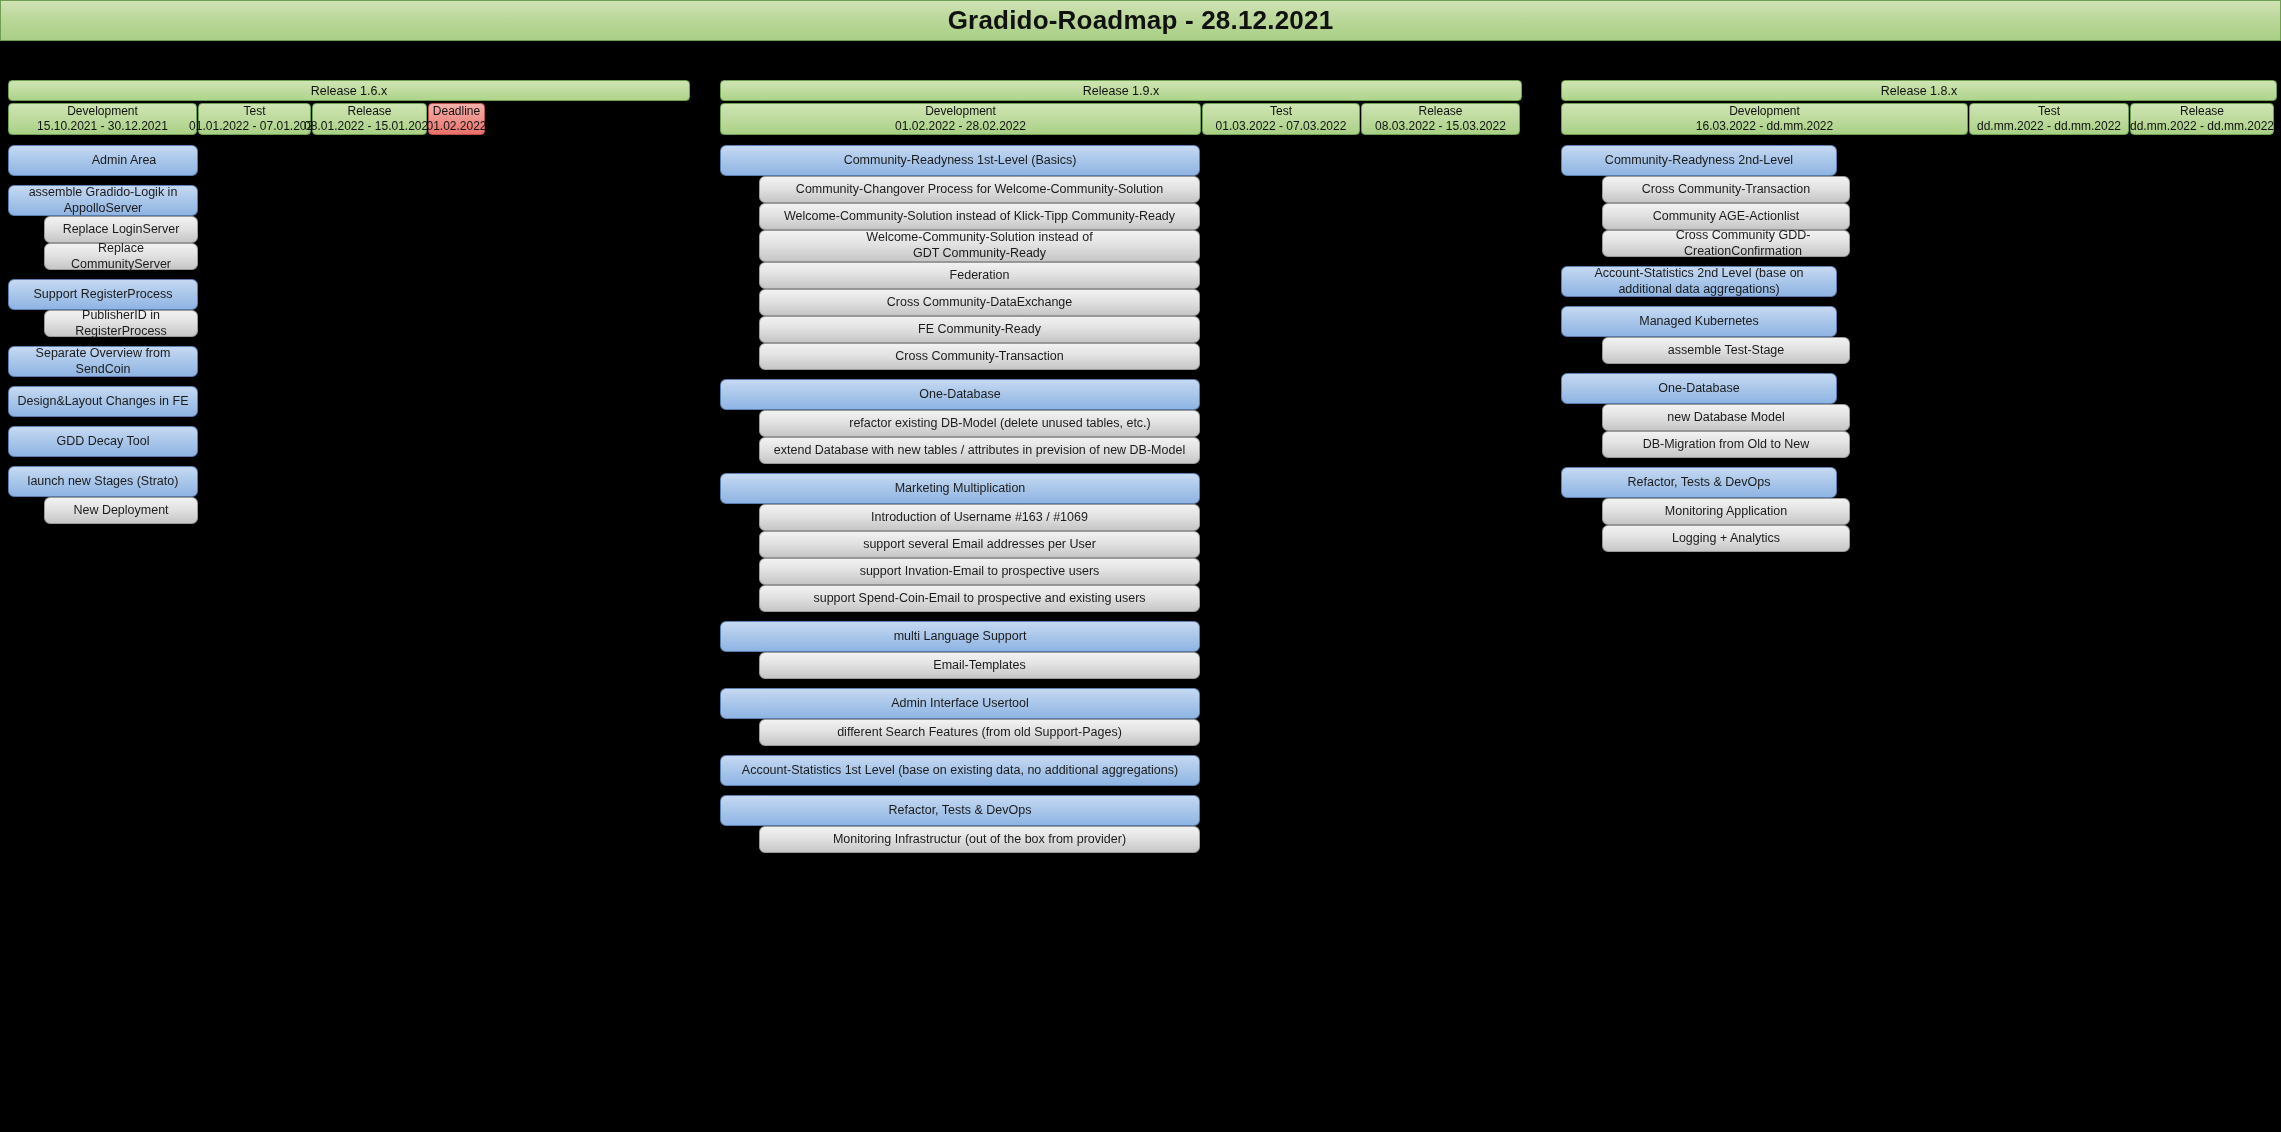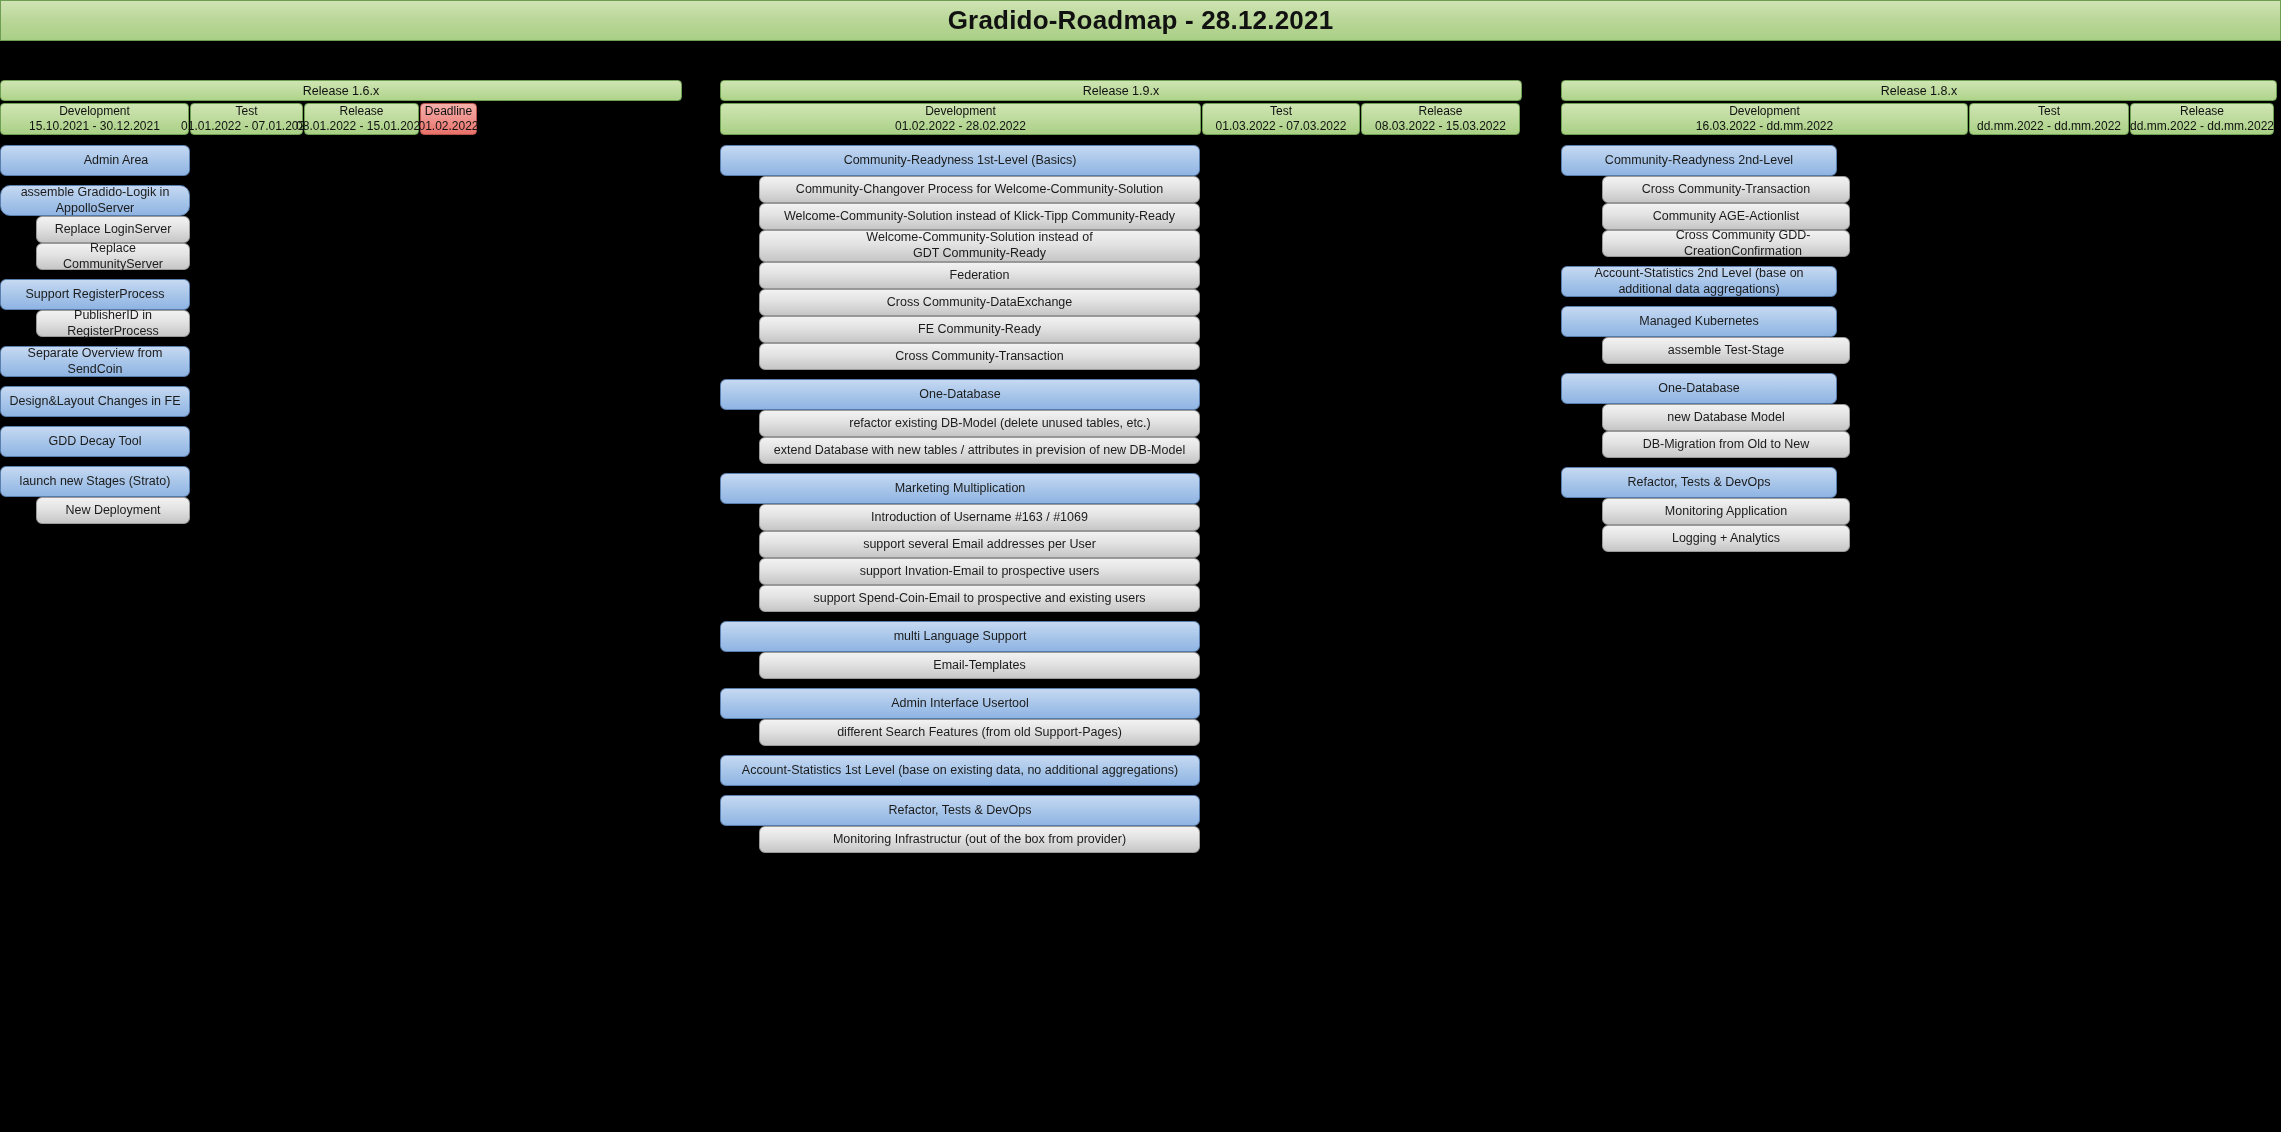--- a/index.html
+++ b/index.html
@@ -16,21 +16,21 @@
     background: linear-gradient(to bottom, #cfe3b4 0%, #bbd89a 45%, #a9cf86 100%);
     border:1px solid #6e9e51;
     display:flex; align-items:center; justify-content:center;
   }
   .title-bar .title-text{
     font-size:26px; font-weight:bold; color:#111; letter-spacing:.2px;
   }
 
   
   .column{ position:absolute; top:80px; }
-  #col-0{ left:0px;    width:682px; }
+  #col-0{ left:8px;    width:682px; }
   #col-1{ left:720px;  width:802px; }
   #col-2{ left:1561px; width:716px; }
 
   
   .release-header{
     height:21px; width:100%;
     background: linear-gradient(to bottom,#cfe5b3 0%,#bfdc9f 50%,#aed48a 100%);
     border:1px solid #6f9f52; border-radius:4px;
     display:flex; align-items:center; justify-content:center;
     font-size:12.5px; color:#111;
@@ -105,21 +105,21 @@
       <div class="phase deadline" style="width: 57px;">
         <span>Deadline</span>
         <span>01.02.2022</span>
       </div>
     </div>
     <div class="tasks">
       <div class="group">
         <div class="task epic" style="width: 190px; margin-left: 0px; padding-left: 48px;">Admin Area</div>
       </div>
       <div class="group">
-        <div class="task epic" style="width: 190px; margin-left: 0px; border-radius: 10px;">assemble Gradido-Logik in AppolloServer</div>
+        <div class="task epic" style="width: 190px; margin-left: 0px;">assemble Gradido-Logik in AppolloServer</div>
         <div class="children">
           <div class="task sub" style="width: 154px; margin-left: 36px;">Replace LoginServer</div>
           <div class="task sub" style="width: 154px; margin-left: 36px;">Replace CommunityServer</div>
         </div>
       </div>
       <div class="group">
         <div class="task epic" style="width: 190px; margin-left: 0px;">Support RegisterProcess</div>
         <div class="children">
           <div class="task sub" style="width: 154px; margin-left: 36px;">PublisherID in RegisterProcess</div>
         </div>

